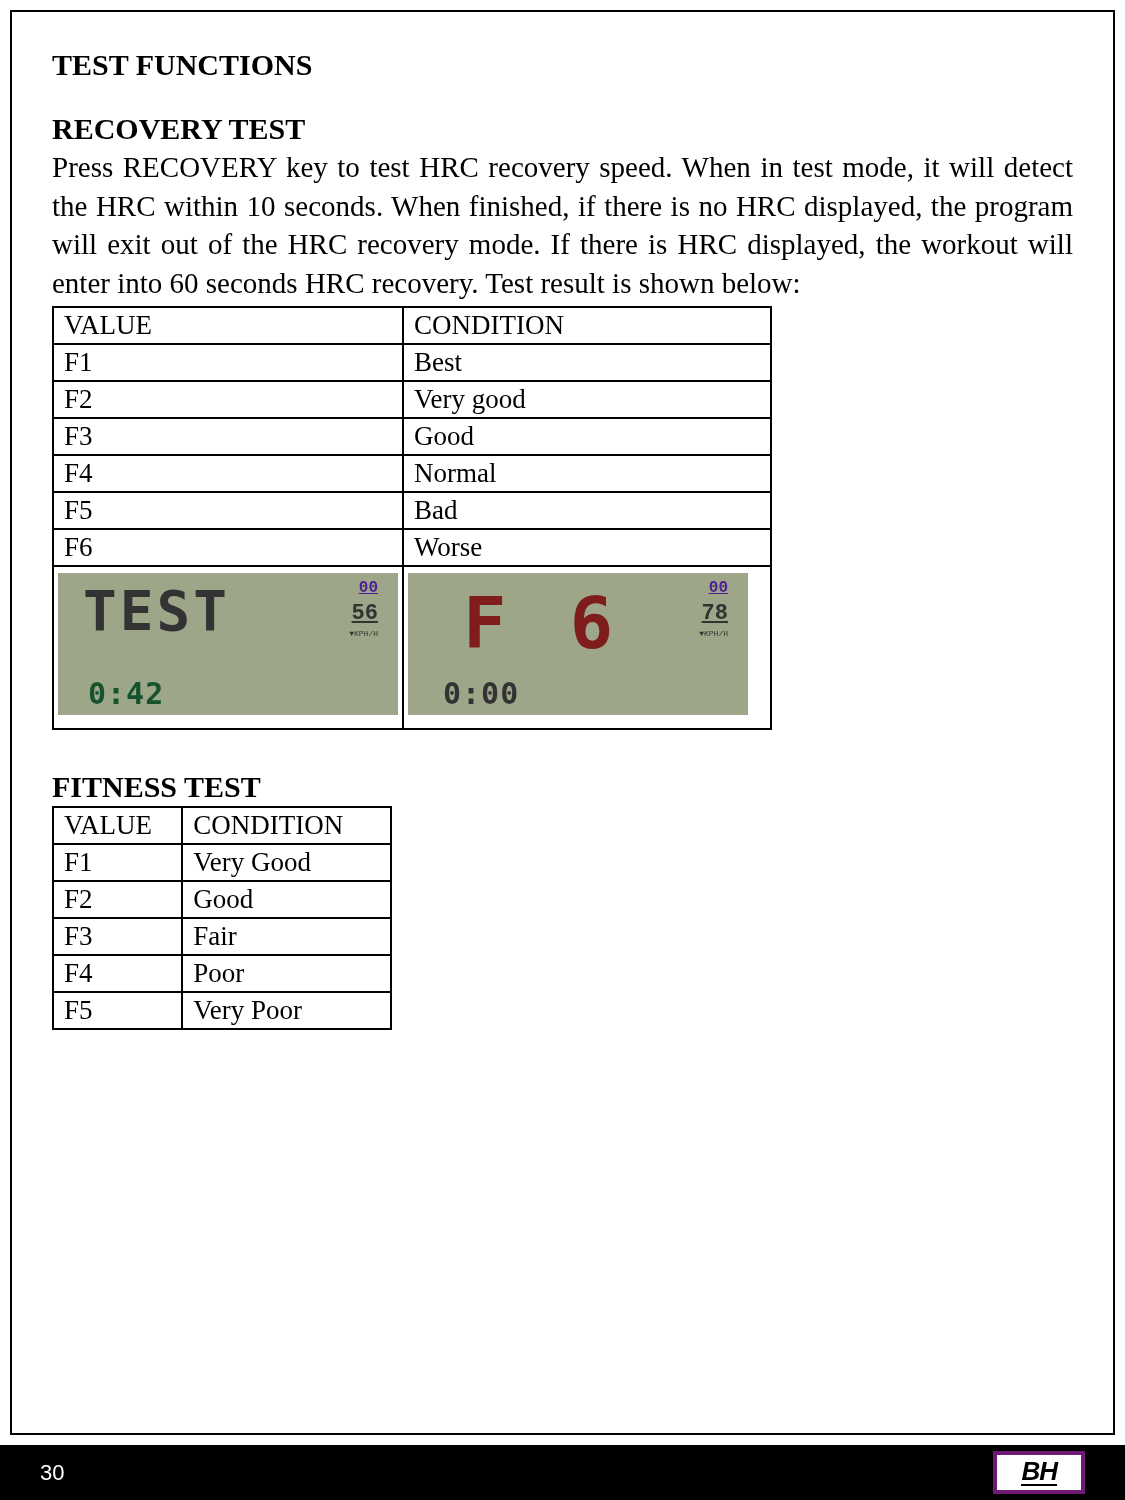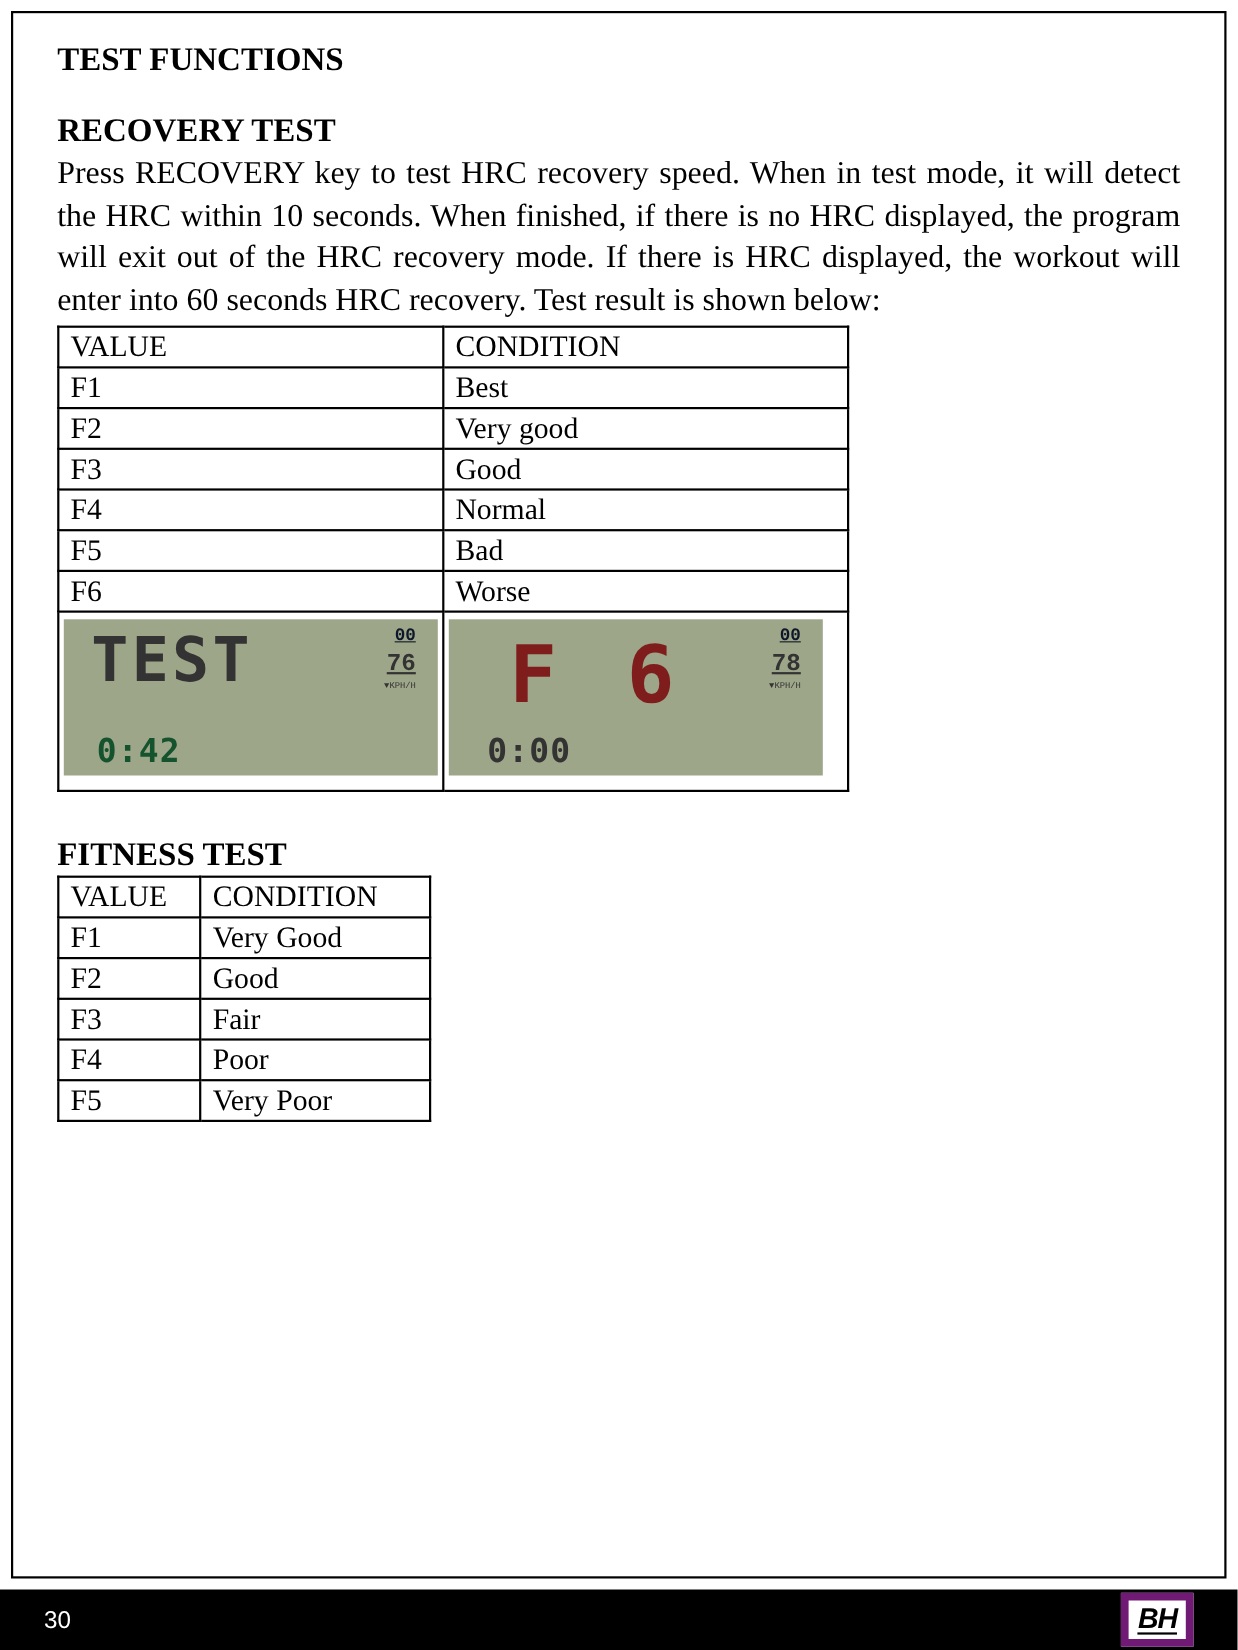--- a/index.html
+++ b/index.html
@@ -16,21 +16,21 @@
     }
     .page-border {
       position: absolute;
       top: 10px;
       left: 10px;
       right: 10px;
       bottom: 65px;
       border: 2px solid #000;
     }
     .content {
-      padding: 26px 40px 20px 40px;
+      padding: 36px 40px 20px 40px;
     }
     .section-title {
       font-weight: bold;
       font-size: 30px;
       margin-bottom: 30px;
     }
     .subsection-title {
       font-size: 30px;
       margin-bottom: 2px;
     }
@@ -100,21 +100,21 @@
       letter-spacing: 10px;
       color: #7f1d1d;
       font-family: monospace;
     }
     .lcd-small-top {
       position: absolute;
       top: 6px;
       right: 20px;
       font-size: 16px;
       font-weight: bold;
-      color: #0f172a;
+      color: #4c1d95;
       text-decoration: underline;
     }
     .lcd-small-mid {
       position: absolute;
       top: 28px;
       right: 20px;
       font-size: 22px;
       font-weight: bold;
       color: #333;
       text-decoration: underline;
@@ -159,22 +159,22 @@
       padding: 0 40px;
     }
     .page-number {
       color: #fff;
       font-size: 22px;
       font-weight: normal;
       font-family: Arial, sans-serif;
     }
     .logo-box {
       background: #fff;
-      padding: 4px 8px;
-      border: 7px solid #701a75;
+      padding: 4px 24px;
+      border: 4px solid #701a75;
     }
     .logo-text {
       font-size: 26px;
       font-weight: 900;
       font-style: italic;
       font-family: Arial, sans-serif;
       color: #000;
       letter-spacing: -1px;
       border-bottom: 2px solid #000;
       line-height: 0.95;
@@ -218,21 +218,21 @@
       </tr>
       <tr>
         <td>F6</td>
         <td>Worse</td>
       </tr>
       <tr class="lcd-row">
         <td>
           <div class="lcd">
             <div class="lcd-big">TEST</div>
             <div class="lcd-small-top">00</div>
-            <div class="lcd-small-mid">76</div>
+            <div class="lcd-small-mid">56</div>
             <div class="lcd-tiny">▼KPH/H</div>
             <div class="lcd-bottom">0:42</div>
           </div>
         </td>
         <td>
           <div class="lcd">
             <div class="lcd-big2">F 6</div>
             <div class="lcd-small-top">00</div>
             <div class="lcd-small-mid">78</div>
             <div class="lcd-tiny">▼KPH/H</div>

